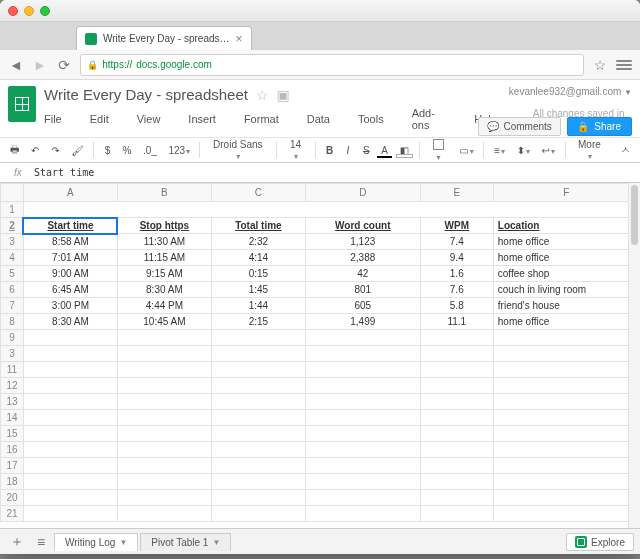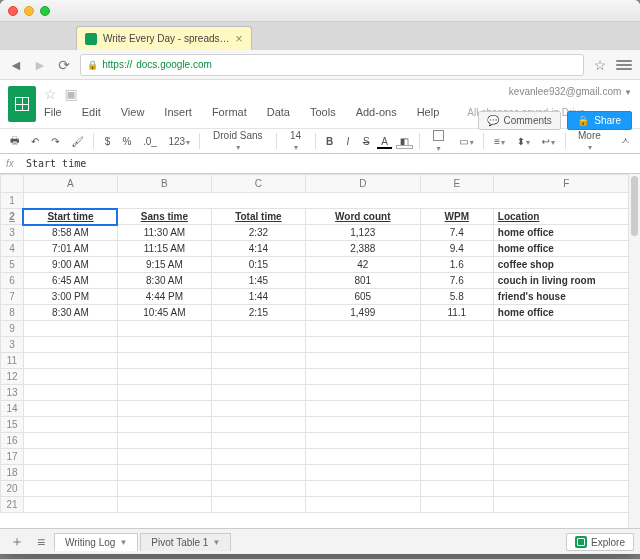--- a/index.html
+++ b/index.html
@@ -6,21 +6,21 @@
   body { font-family: Arial, Helvetica, sans-serif; font-size: 11px; background: #888; width: 640px; height: 559px; overflow: hidden; position: relative; }
   .window { background: #fff; width: 640px; height: 554px; border-radius: 6px 6px 0 0; box-shadow: 0 8px 24px rgba(0,0,0,.35); overflow: hidden; display: flex; flex-direction: column;}
   
   .mac-bar { height: 22px; background: linear-gradient(#f6f6f6,#e6e6e6); border-bottom:1px solid #d0d0d0; display:flex; align-items:center; padding:0 8px; gap:6px;}
   .mac-bar .dot { width:10px; height:10px; border-radius:50%; }
   .dot.red{background:#ff5f57;border:1px solid #e34138;}
   .dot.yellow{background:#ffbd2e;border:1px solid #e0a024;}
   .dot.green{background:#28c940;border:1px solid #1ca82f;}
   
   .tabrow { height:28px; background:#d9d9d9; display:flex; align-items:flex-end; padding-left:76px;}
-  .tab { background:#fef9c3; height:24px; border-radius:4px 4px 0 0; display:flex; align-items:center; padding:0 8px; min-width:110px; font-size:10px; color:#444; gap:6px; border:1px solid #bdbdbd; border-bottom:none;}
+  .tab { background:#ffffff; height:24px; border-radius:4px 4px 0 0; display:flex; align-items:center; padding:0 8px; min-width:110px; font-size:10px; color:#444; gap:6px; border:1px solid #bdbdbd; border-bottom:none;}
   .tab .favicon{width:12px;height:12px;background:#0f9d58;border-radius:2px;}
   .tab .close{color:#888;font-size:12px;margin-left:auto;}
   
   .omnibar{height:30px;background:#f7f7f7;border-bottom:1px solid #dcdcdc;display:flex;align-items:center;gap:8px;padding:0 8px;}
   .nav-ico{width:16px;height:16px;color:#7a7a7a;font-size:14px;display:flex;align-items:center;justify-content:center;}
   .url-field{flex:1;background:#fff;border:1px solid #d0d0d0;border-radius:3px;height:22px;display:flex;align-items:center;padding:0 6px;font-size:10px;color:#333;gap:4px;overflow:hidden;}
   .lock{color:#0a8f3e;font-size:9px;}
   .url-green{color:#0a8f3e;}
   .url-gray{color:#888;}
   .ham{width:16px;display:flex;flex-direction:column;gap:2px;}
@@ -28,23 +28,23 @@
   
   .gchrome{display:flex;padding:6px 8px 0 8px;gap:8px;align-items:flex-start;position:relative;}
   .sheets-logo{width:28px;height:36px;background:#0f9d58;border-radius:2px;display:flex;align-items:center;justify-content:center;}
   .sheets-logo .grid{width:14px;height:14px;background:#fff;display:grid;grid-template-columns:1fr 1fr;grid-template-rows:1fr 1fr;gap:1px;padding:1px;}
   .sheets-logo .grid div{background:#0f9d58;}
   .gcol{flex:1;display:flex;flex-direction:column;}
   .gtitle-row{display:flex;align-items:center;gap:8px;}
   .gtitle{font-size:15px;color:#555;}
   .star{color:#bbb;font-size:14px;}
   .folder{color:#bbb;font-size:14px;}
-  .gmenu{display:flex;gap:20px;font-size:11px;color:#555;margin-top:4px;align-items:center;}
+  .gmenu{display:flex;gap:28px;font-size:11px;color:#555;margin-top:4px;align-items:center;}
   .drive-status{color:#aaa;font-size:10px;margin-left:8px;}
-  .right-chrome{position:absolute;right:8px;top:6px;display:flex;flex-direction:column;align-items:flex-end;gap:14px;}
+  .right-chrome{position:absolute;right:8px;top:6px;display:flex;flex-direction:column;align-items:flex-end;gap:20px;}
   .acct{font-size:10px;color:#888;}
   .acct .arrow{font-size:8px;}
   .btnrow{display:flex;gap:6px;}
   .comments-btn{border:1px solid #ccc;background:#f5f5f5;border-radius:2px;padding:3px 8px;font-size:10px;display:flex;align-items:center;gap:4px;color:#555;}
   .share-btn{background:#1a9afb;color:#fff;border-radius:2px;padding:3px 10px;font-size:10px;display:flex;align-items:center;gap:4px;border:1px solid #1588e4;}
   
   .toolbar{height:26px;border-top:1px solid #e4e4e4;border-bottom:1px solid #ccc;display:flex;align-items:center;padding:0 6px;gap:4px;font-size:10px;color:#555;margin-top:6px;}
   .tb{padding:0 4px;min-width:14px;text-align:center;}
   .tbsep{width:1px;height:16px;background:#ddd;margin:0 2px;}
   .tb-font{min-width:64px;}
@@ -52,35 +52,35 @@
   .tb-down{font-size:8px;color:#888;margin-left:1px;}
   .bold{font-weight:bold;}
   .italic{font-style:italic;}
   .strike{text-decoration:line-through;}
   .colorbox{width:11px;height:11px;border:1px solid #888;display:inline-block;position:relative;top:1px;}
   .fillA{position:relative;}
   .fillA::after{content:'';position:absolute;left:0;right:0;bottom:-2px;height:2px;background:#000;}
   .paintfill{position:relative;}
   .paintfill::after{content:'';position:absolute;left:0;right:0;bottom:-2px;height:2px;background:#fff;border:1px solid #aaa;}
   
-  .fxbar{height:20px;border-bottom:1px solid #ccc;display:flex;align-items:center;padding-left:6px;font-size:10px;}
+  .fxbar{height:20px;border-bottom:1px solid #ccc;display:flex;align-items:center;padding-left:14px;font-size:10px;}
   .fxlabel{color:#999;font-style:italic;width:20px;}
   .fxval{font-family:Menlo,Consolas,monospace;color:#333;}
   
   .sheet{flex:1;overflow:hidden;position:relative;}
   table{border-collapse:collapse;width:100%;table-layout:fixed;}
   th,td{border:1px solid #e2e2e2;height:16px;font-size:10px;color:#333;padding:0 4px;overflow:hidden;white-space:nowrap;}
   th{background:#f8f8f8;color:#777;font-weight:normal;text-align:center;height:18px;}
   th.rowhdr{width:22px;}
   td.rowhdr{background:#f8f8f8;text-align:center;color:#888;width:22px;}
   .colA{width:90px;} .colB{width:90px;} .colC{width:90px;} .colD{width:110px;} .colE{width:70px;} .colF{width:140px;}
   tr.headers td{font-weight:bold;text-decoration:underline;text-align:center;}
   tr.headers td.loc{text-align:left;}
   tr.data td{text-align:center;}
-  tr.data td.loc{text-align:left;font-weight:bold;}
+  tr.data td.loc{text-align:left;}
   .selected{outline:2px solid #1a73e8;outline-offset:-1px;background:#fff;}
   
   .bottom{height:26px;border-top:1px solid #ccc;background:#f3f3f3;display:flex;align-items:center;gap:2px;padding:0 6px;position:relative;}
   .addsheet,.allsheets{width:22px;height:20px;display:flex;align-items:center;justify-content:center;color:#777;font-size:14px;}
   .sheettab{background:#fff;border:1px solid #ccc;border-bottom:none;padding:3px 10px;font-size:10px;color:#555;display:flex;align-items:center;gap:4px;border-radius:0;}
   .sheettab.inactive{background:#eee;}
   .sheettab .dd{font-size:8px;color:#888;}
   .explore{position:absolute;right:6px;bottom:3px;background:#fff;border:1px solid #ccc;border-radius:2px;padding:2px 8px;font-size:10px;color:#555;display:flex;align-items:center;gap:4px;}
   .explore .ei{width:12px;height:12px;background:#0f9d58;border-radius:2px;position:relative;}
   .explore .ei::after{content:'';position:absolute;inset:2px;border:1px solid #fff;border-radius:1px;}
@@ -127,20 +127,21 @@
     <div class="sheets-logo">
         <div class="grid">
           <div></div>
           <div></div>
           <div></div>
           <div></div>
         </div>
       </div>
     <div class="gcol">
       <div class="gtitle-row">
+        <span class="gtitle">Write Every Day - spreadsheet</span>
         <span class="star">☆</span>
         <span class="folder">▣</span>
       </div>
       <div class="gmenu">
         <span>File</span>
         <span>Edit</span>
         <span>View</span>
         <span>Insert</span>
         <span>Format</span>
         <span>Data</span>
@@ -224,21 +225,21 @@
         <th>E</th>
         <th>F</th>
       </tr>
       <tr>
             <td class="rowhdr">1</td>
             <td colspan="6"></td>
           </tr>
       <tr class="headers">
         <td class="rowhdr">2</td>
         <td class="selected">Start time</td>
-        <td>Sans time</td>
+        <td>Stop https</td>
         <td>Total time</td>
         <td>Word count</td>
         <td>WPM</td>
         <td class="loc">Location</td>
       </tr>
       </tbody>
         <tbody id="data-rows">
           <tr class="data">
             <td class="rowhdr">3</td>
             <td>8:58 AM</td>

